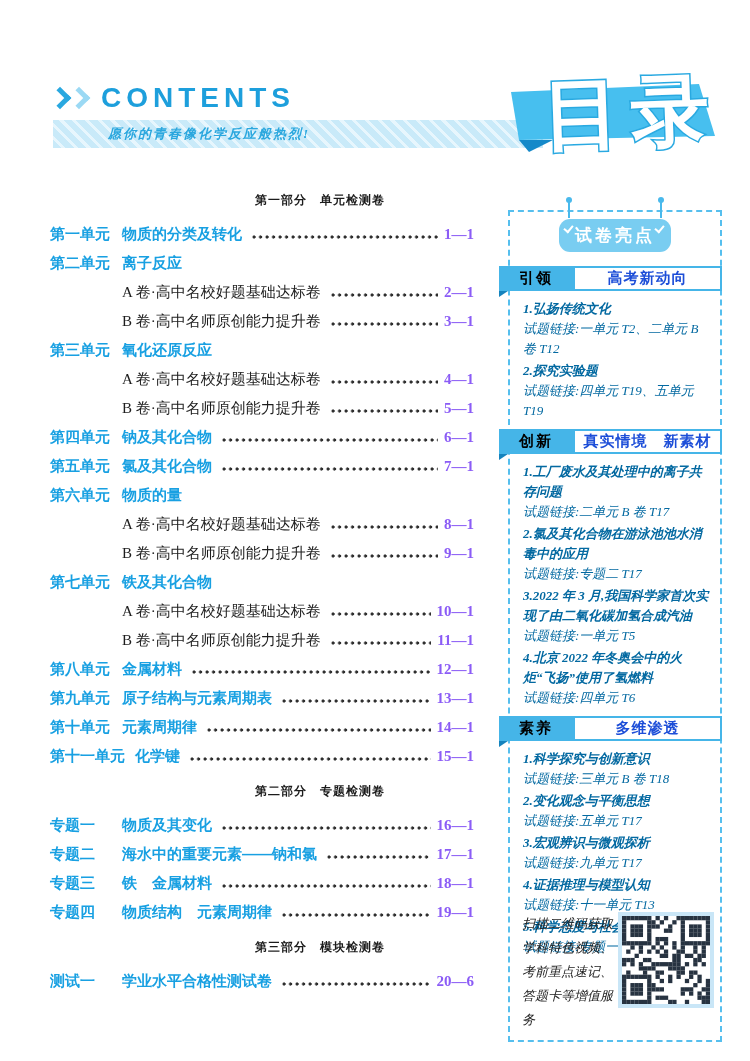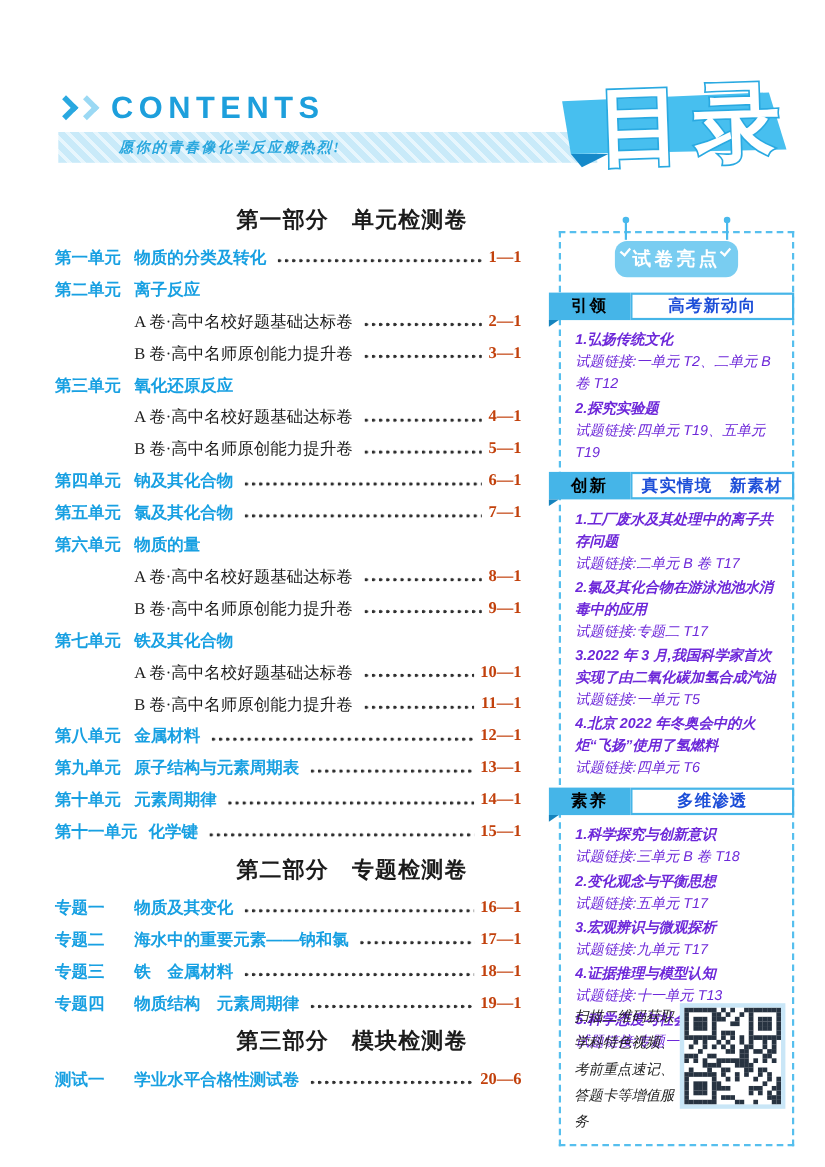--- a/index.html
+++ b/index.html
@@ -17,30 +17,30 @@
           background:repeating-linear-gradient(45deg,#c9eaf9 0px,#c9eaf9 6px,#e7f6fd 6px,#e7f6fd 9px);
           display:flex;align-items:center;justify-content:flex-start;}
   .tagline{padding-left:55px;font-size:13px;font-weight:700;font-style:italic;color:#2aa7de;
            font-family:"Liberation Serif",serif;letter-spacing:2px;}
 
   .banner{position:absolute;left:497px;top:52px;width:226px;height:116px;}
 
   
   .toc{position:absolute;left:50px;top:0;width:424px;padding-top:180px;}
   .part-title{height:40px;line-height:40px;text-align:center;transform:translateX(58px);
-              font-size:20px;font-weight:700;color:#1b1b1b;letter-spacing:1px;}
+              font-size:12px;font-weight:700;color:#1b1b1b;letter-spacing:1px;}
   .toc-row{height:29px;display:flex;align-items:center;font-size:15px;}
   .toc-row .label{min-width:62px;margin-right:10px;font-weight:700;color:#18a0e2;white-space:nowrap;}
   .toc-row .title{font-weight:700;color:#18a0e2;white-space:nowrap;}
   .toc-row.sub{padding-left:72px;}
   .toc-row.sub .title{font-weight:400;color:#1d1d1d;font-family:"Liberation Serif",serif;}
   .dots{flex:1 1 auto;height:6px;align-self:center;margin:4px 6px 0 9px;
         background-image:radial-gradient(circle at 3px 3px,#2e2e2e 1.4px,transparent 1.8px);
         background-size:6.5px 6px;background-repeat:repeat-x;}
-  .pagenum{font-family:"Liberation Serif",serif;font-weight:700;color:#c2410c;white-space:nowrap;}
+  .pagenum{font-family:"Liberation Serif",serif;font-weight:700;color:#8b5cf6;white-space:nowrap;}
 
   
   .sidebar{position:absolute;left:508px;top:210px;width:214px;height:832px;
            border:2px dashed #56bfee;box-sizing:border-box;}
   .sign{position:absolute;left:50%;top:7px;transform:translateX(-50%);
         background:#79cdf1;color:#fff;font-weight:700;font-size:17px;letter-spacing:3px;
         padding:5px 16px;border-radius:11px;white-space:nowrap;z-index:2;}
   .sign::before,.sign::after{content:'';position:absolute;top:6px;width:7px;height:4px;
         border-left:2px solid #fff;border-bottom:2px solid #fff;transform:rotate(-50deg);}
   .sign::before{left:5px;} .sign::after{right:7px;}
@@ -51,22 +51,22 @@
 
   .sections{position:relative;margin-top:54px;}
   .sec-bar{position:relative;display:flex;height:25px;margin:0 -2px 0 -11px;}
   .sec-tab{width:74px;background:#45b5e8;color:#000000;font-size:15px;font-weight:700;
            letter-spacing:2px;display:flex;align-items:center;justify-content:center;}
   .sec-fold{position:absolute;left:0;top:100%;width:0;height:0;
             border-top:6px solid #1583bd;border-right:9px solid transparent;}
   .sec-title{flex:1;background:#fff;border:2px solid #45b5e8;box-sizing:border-box;
              color:#1d4ed8;font-size:15px;font-weight:700;letter-spacing:1px;
              display:flex;align-items:center;justify-content:center;white-space:nowrap;}
-  .sec-items{padding:6px 11px 8px 13px;font-family:Liberation Sans, sans-serif;font-style:italic;
-             font-size:13px;color:#6d28d9;}
+  .sec-items{padding:6px 11px 8px 13px;font-family:Liberation Serif, serif;font-style:italic;
+             font-size:13px;color:#0369a1;}
   .item-title{line-height:20px;margin-top:2px;font-weight:700;}
   .item-link{line-height:20px;font-weight:400;}
 
   .qr-block{position:absolute;left:4px;right:4px;bottom:8px;display:flex;align-items:flex-start;
             padding:2px 2px 0 8px;}
   .qr-caption{width:110px;font-family:"Liberation Serif",serif;font-style:italic;font-weight:400;
               font-size:13px;line-height:24px;color:#222;}
   .qr-box{margin-left:4px;width:88px;height:88px;border:4px solid #c9e6f7;background:#fff;}
   .qr-box svg{display:block;width:88px;height:88px;}
 </style>

